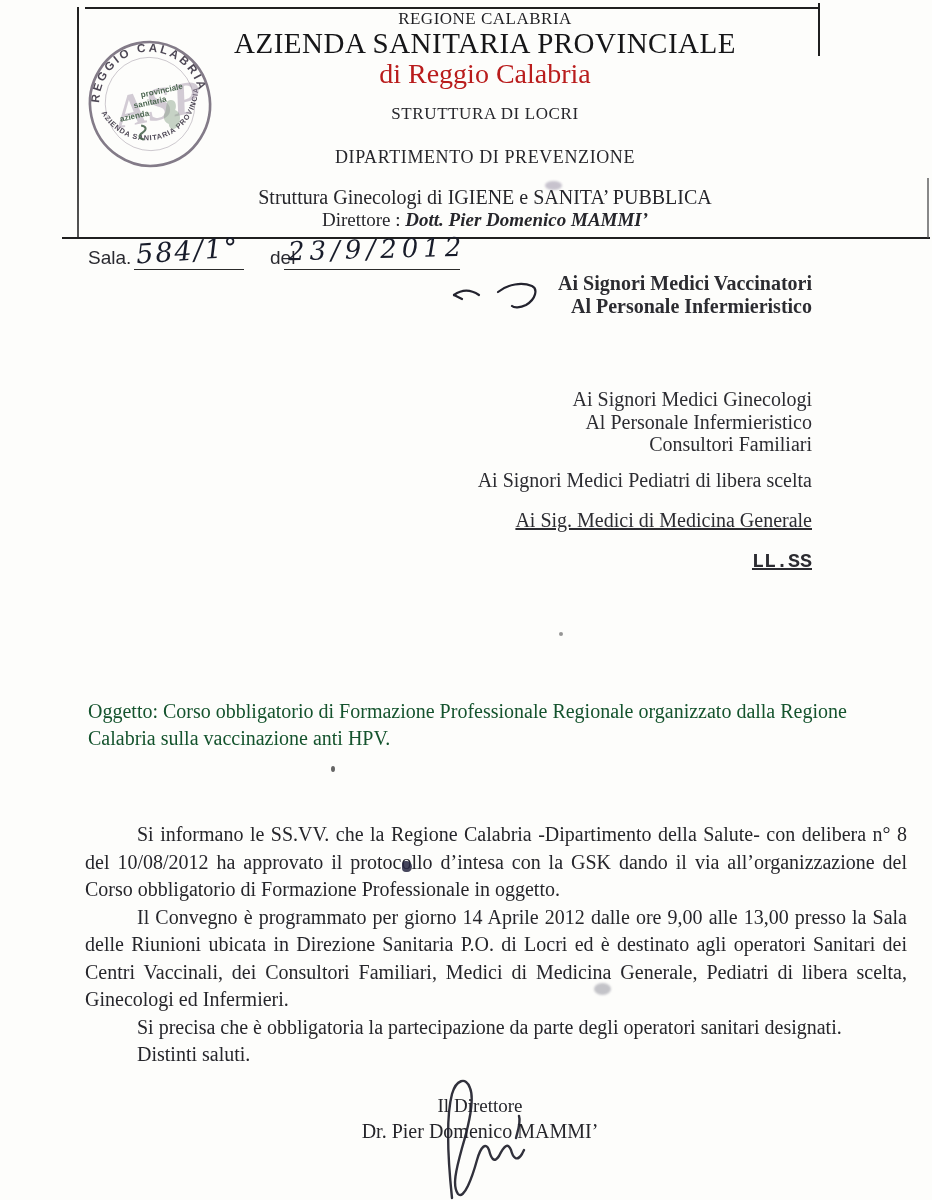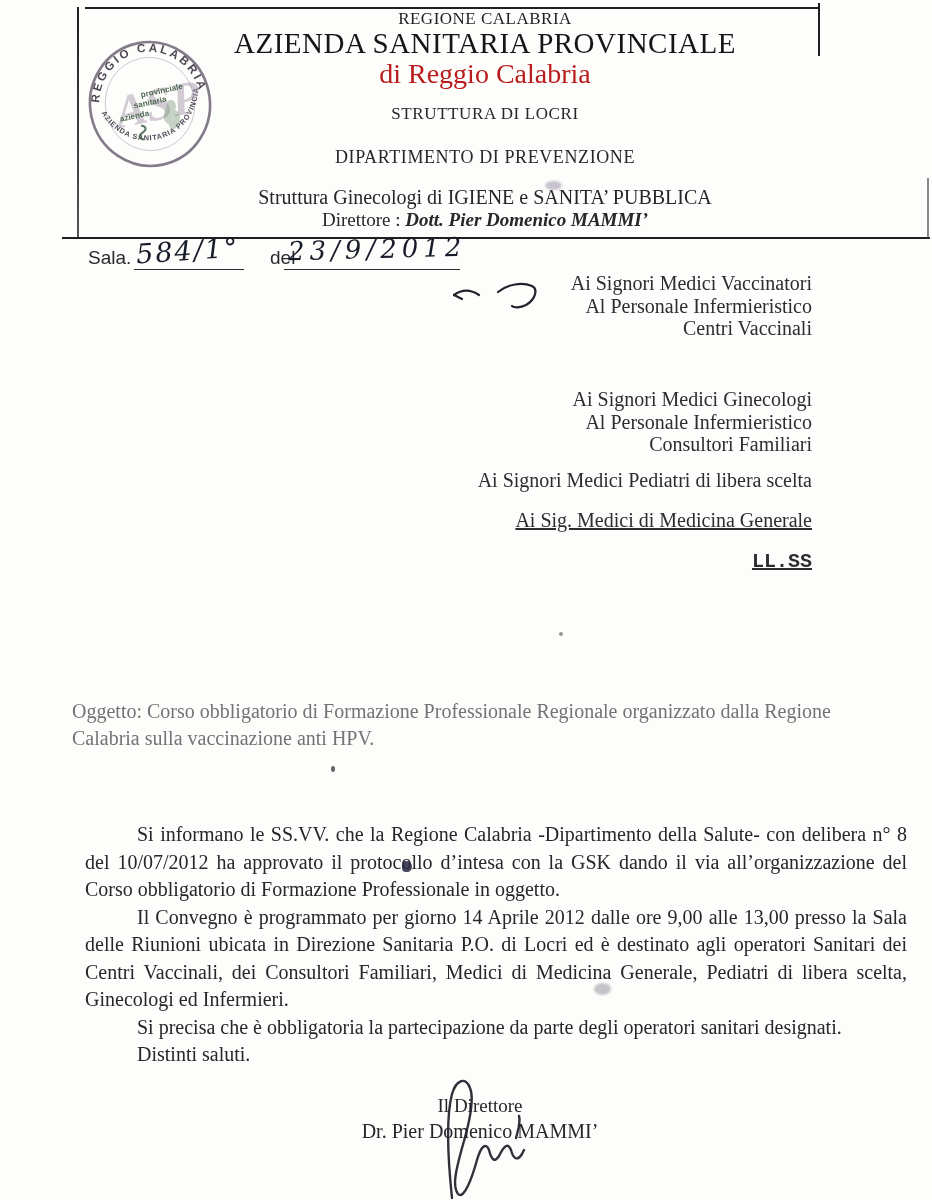--- a/index.html
+++ b/index.html
@@ -38,29 +38,29 @@
   .prot-del{position:absolute;left:158px;top:4px;margin-left:24px;}
   .u-field{position:absolute;top:0;height:26px;border-bottom:1.6px solid #2b2b2b;}
   .u-num{left:46px;width:110px;}
   .u-date{left:196px;width:176px;}
   .hand{position:absolute;font-family:"DejaVu Serif",serif;font-style:italic;color:#181c2a;white-space:nowrap;}
   .hand-num{left:2px;top:-8px;font-size:27px;letter-spacing:2px;transform:rotate(-4deg);}
   .hand-date{left:4px;top:-9px;font-size:26px;letter-spacing:5px;transform:rotate(-1.5deg);}
 
   
   .recip{position:absolute;left:420px;width:392px;text-align:right;font-size:20px;line-height:22.5px;color:#2c2c31;}
-  .recip-g1{top:272px;}
+  .recip-g1{top:272px;font-weight:bold;}
   .recip-g2{top:380px;margin-top:8px;}
   .recip-pediatri{top:469px;}
   .recip-mmg{top:509px;text-decoration:underline;}
   .recip-llss{top:549px;font-weight:bold;}
   .recip-llss span{text-decoration:underline;font-family:Liberation Mono, monospace;}
   .soc-label{margin-right:20px;}
 
-  .subject{position:absolute;left:72px;top:698px;width:822px;font-size:20px;line-height:27px;color:#737373;}
+  .subject{position:absolute;left:88px;top:698px;width:822px;font-size:20px;line-height:27px;color:#14532d;}
 
   .body-text{position:absolute;left:85px;top:821px;width:822px;font-size:20px;line-height:27.5px;text-align:justify;color:#26262b;}
   .body-text p{margin:0;text-indent:52px;}
 
   .sig{position:absolute;left:320px;top:1095px;width:320px;text-align:center;color:#26262b;}
   .sig-title{font-size:19px;}
   .sig-name{font-size:20px;margin-top:3px;}
   .sig-svg{position:absolute;left:420px;top:1072px;}
   .arrow-svg{position:absolute;left:446px;top:276px;}
 
@@ -132,39 +132,38 @@
     <g fill="none" stroke="#23232e" stroke-width="2.2" stroke-linecap="round">
       <path d="M 33 19 C 24 13, 15 14, 8 19"></path>
       <path d="M 8 19 L 16 23"></path>
       <path d="M 52 16 C 62 8, 76 6, 86 10 C 92 13, 90 23, 80 29 C 74 32, 68 32, 66 30"></path>
     </g>
   </svg>
 
   <div class="recip recip-g1">
     <div>Ai Signori Medici Vaccinatori</div>
     <div>Al Personale Infermieristico</div>
-    <div>Centri Vaccinali</div>
   </div>
 
   <div class="recip recip-g2">
     <div>Ai Signori Medici Ginecologi</div>
     <div>Al Personale Infermieristico</div>
     <div>Consultori Familiari</div>
   </div>
 
   <div class="recip recip-pediatri">Ai Signori Medici Pediatri di libera scelta</div>
   <div class="recip recip-mmg">Ai Sig. Medici di Medicina Generale</div>
   <div class="recip recip-llss">
     <span>LL.SS</span>
   </div>
 
   <div class="subject">Oggetto: Corso obbligatorio di Formazione Professionale Regionale organizzato dalla Regione Calabria sulla vaccinazione anti HPV.</div>
 
   <div class="body-text">
-    <p>Si informano le SS.VV. che la Regione Calabria -Dipartimento della Salute- con delibera n° 8 del 10/07/2012 ha approvato il protocollo d’intesa con la GSK dando il via all’organizzazione del Corso obbligatorio di Formazione Professionale in oggetto.</p>
+    <p>Si informano le SS.VV. che la Regione Calabria -Dipartimento della Salute- con delibera n° 8 del 10/08/2012 ha approvato il protocollo d’intesa con la GSK dando il via all’organizzazione del Corso obbligatorio di Formazione Professionale in oggetto.</p>
     <p>Il Convegno è programmato per giorno 14 Aprile 2012 dalle ore 9,00 alle 13,00 presso la Sala delle Riunioni ubicata in Direzione Sanitaria P.O. di Locri ed è destinato agli operatori Sanitari dei Centri Vaccinali, dei Consultori Familiari, Medici di Medicina Generale, Pediatri di libera scelta, Ginecologi ed Infermieri.</p>
     <p>Si precisa che è obbligatoria la partecipazione da parte degli operatori sanitari designati.</p>
     <p>Distinti saluti.</p>
   </div>
 
   <div class="sig">
     <div class="sig-title">Il Direttore</div>
     <div class="sig-name">Dr. Pier Domenico MAMMI’</div>
   </div>
   <svg class="sig-svg" width="160" height="128" viewBox="0 0 160 128">

